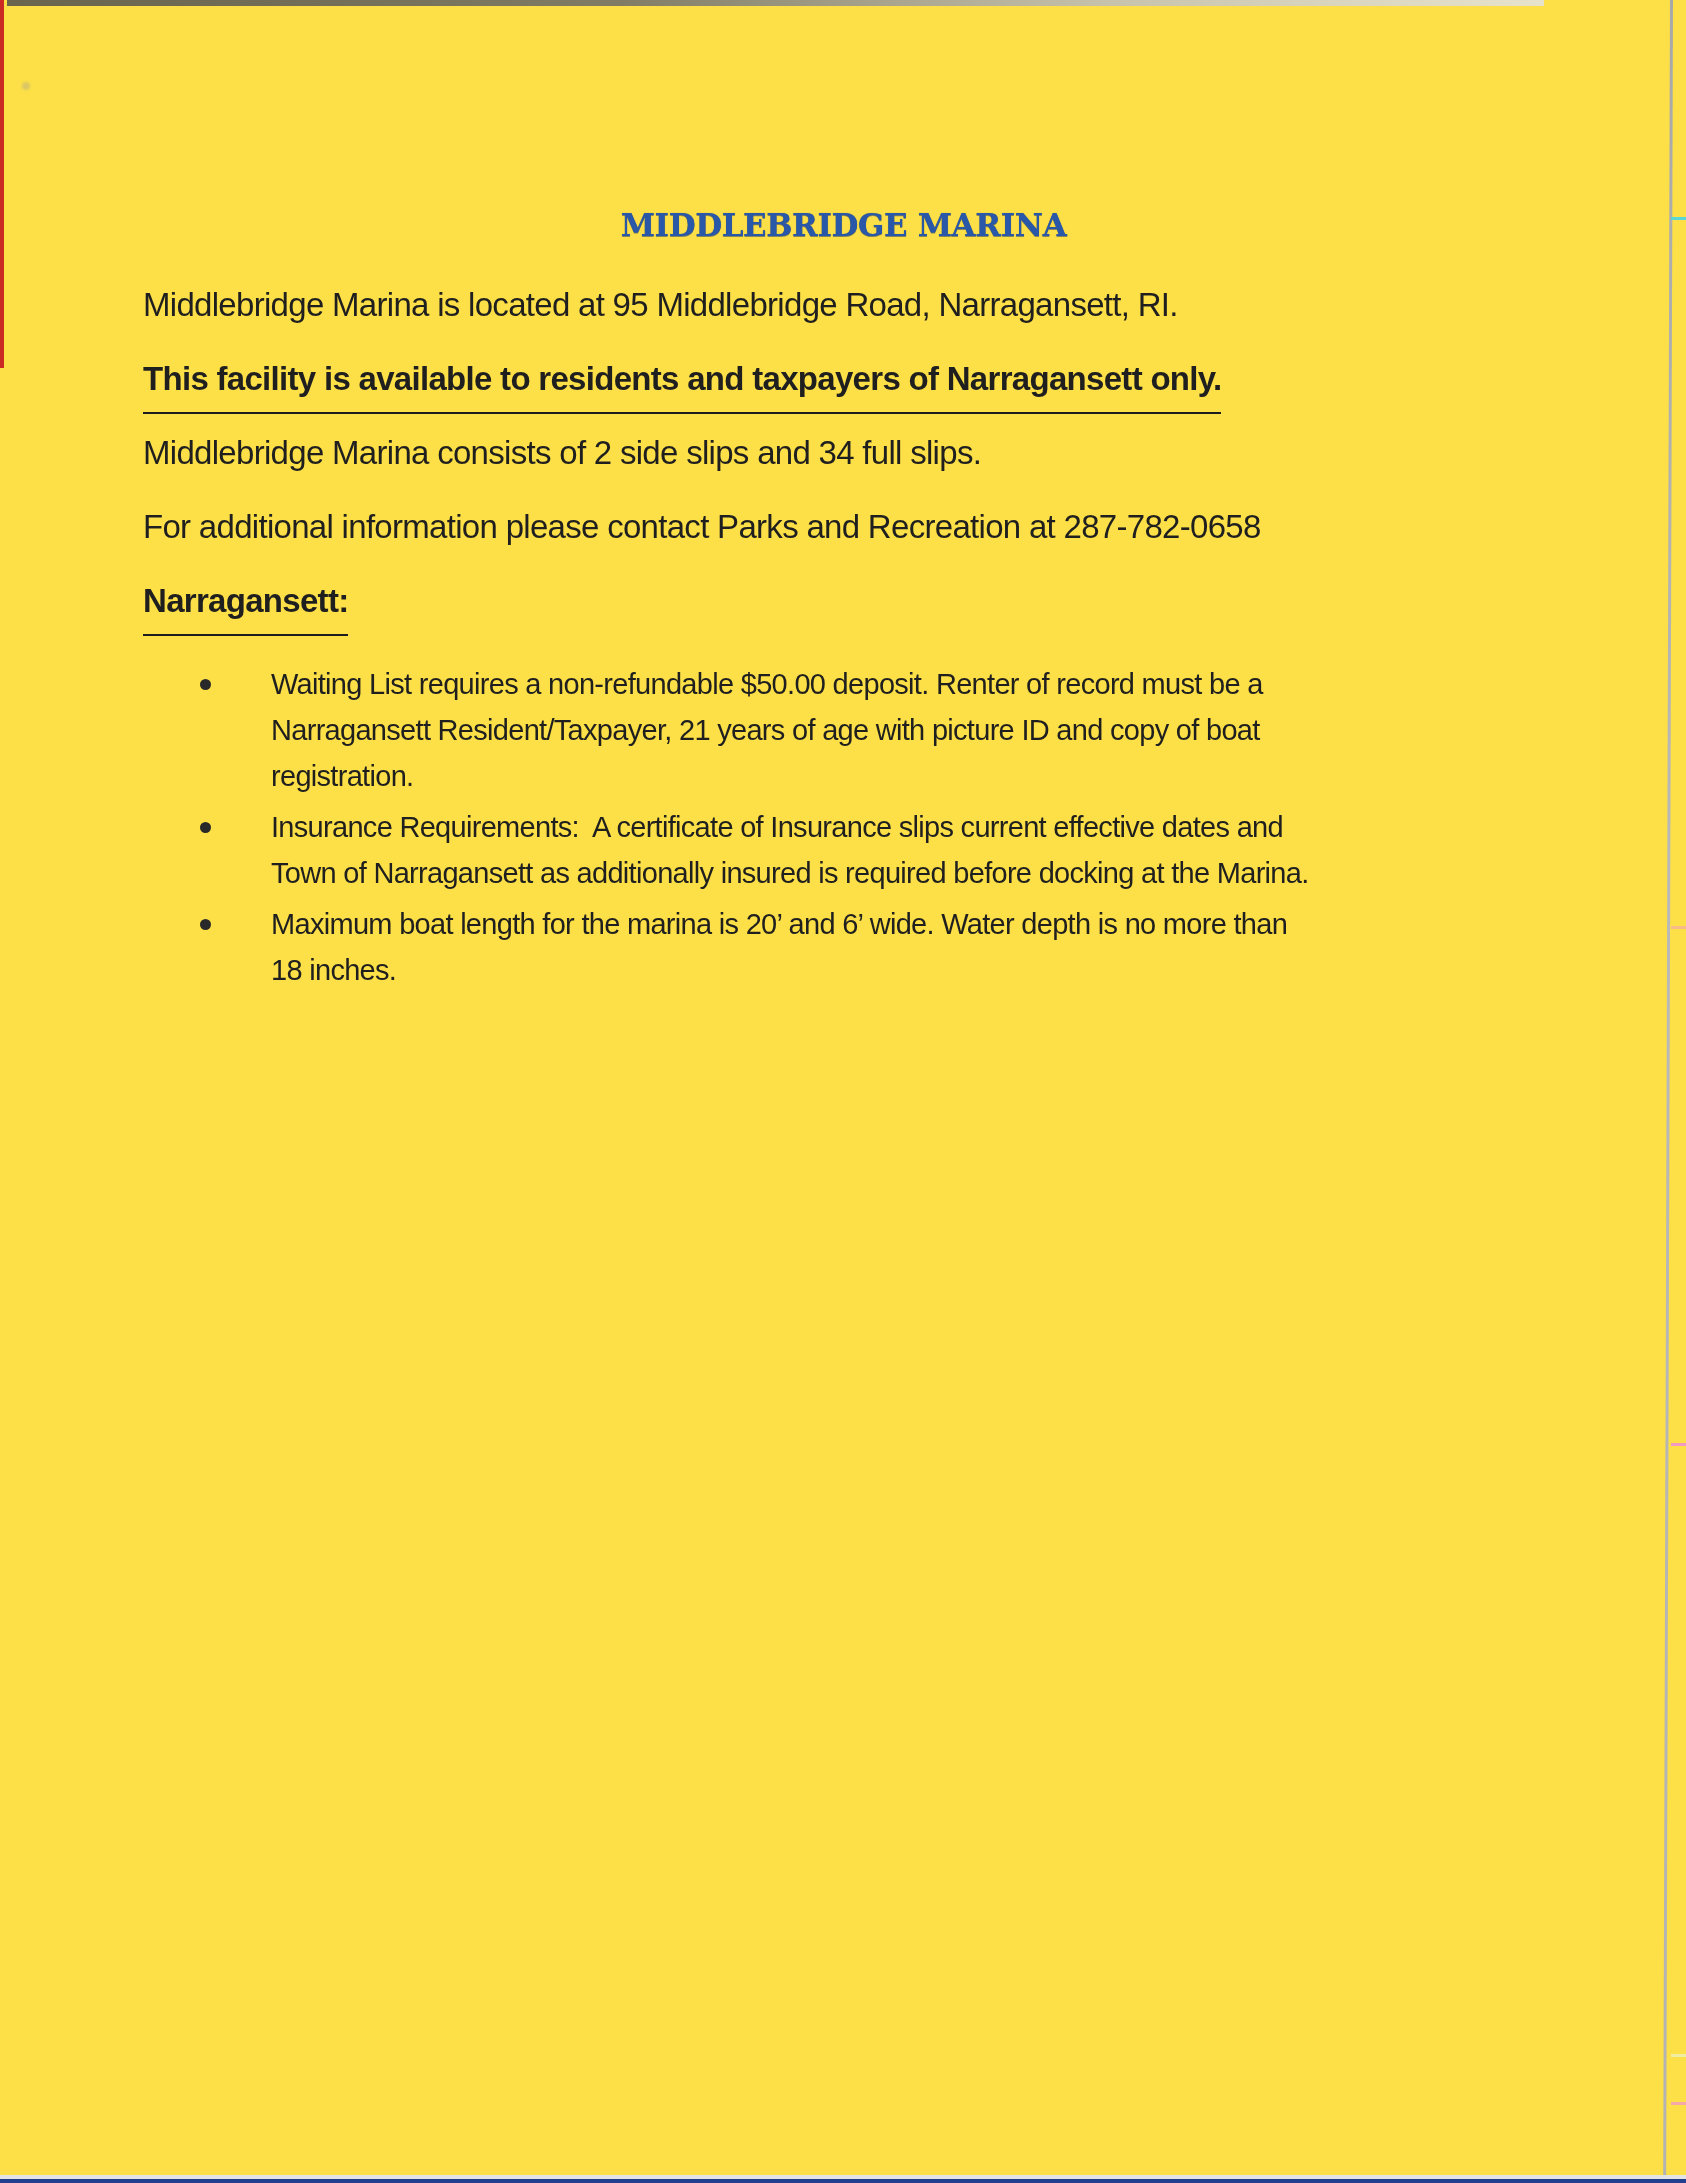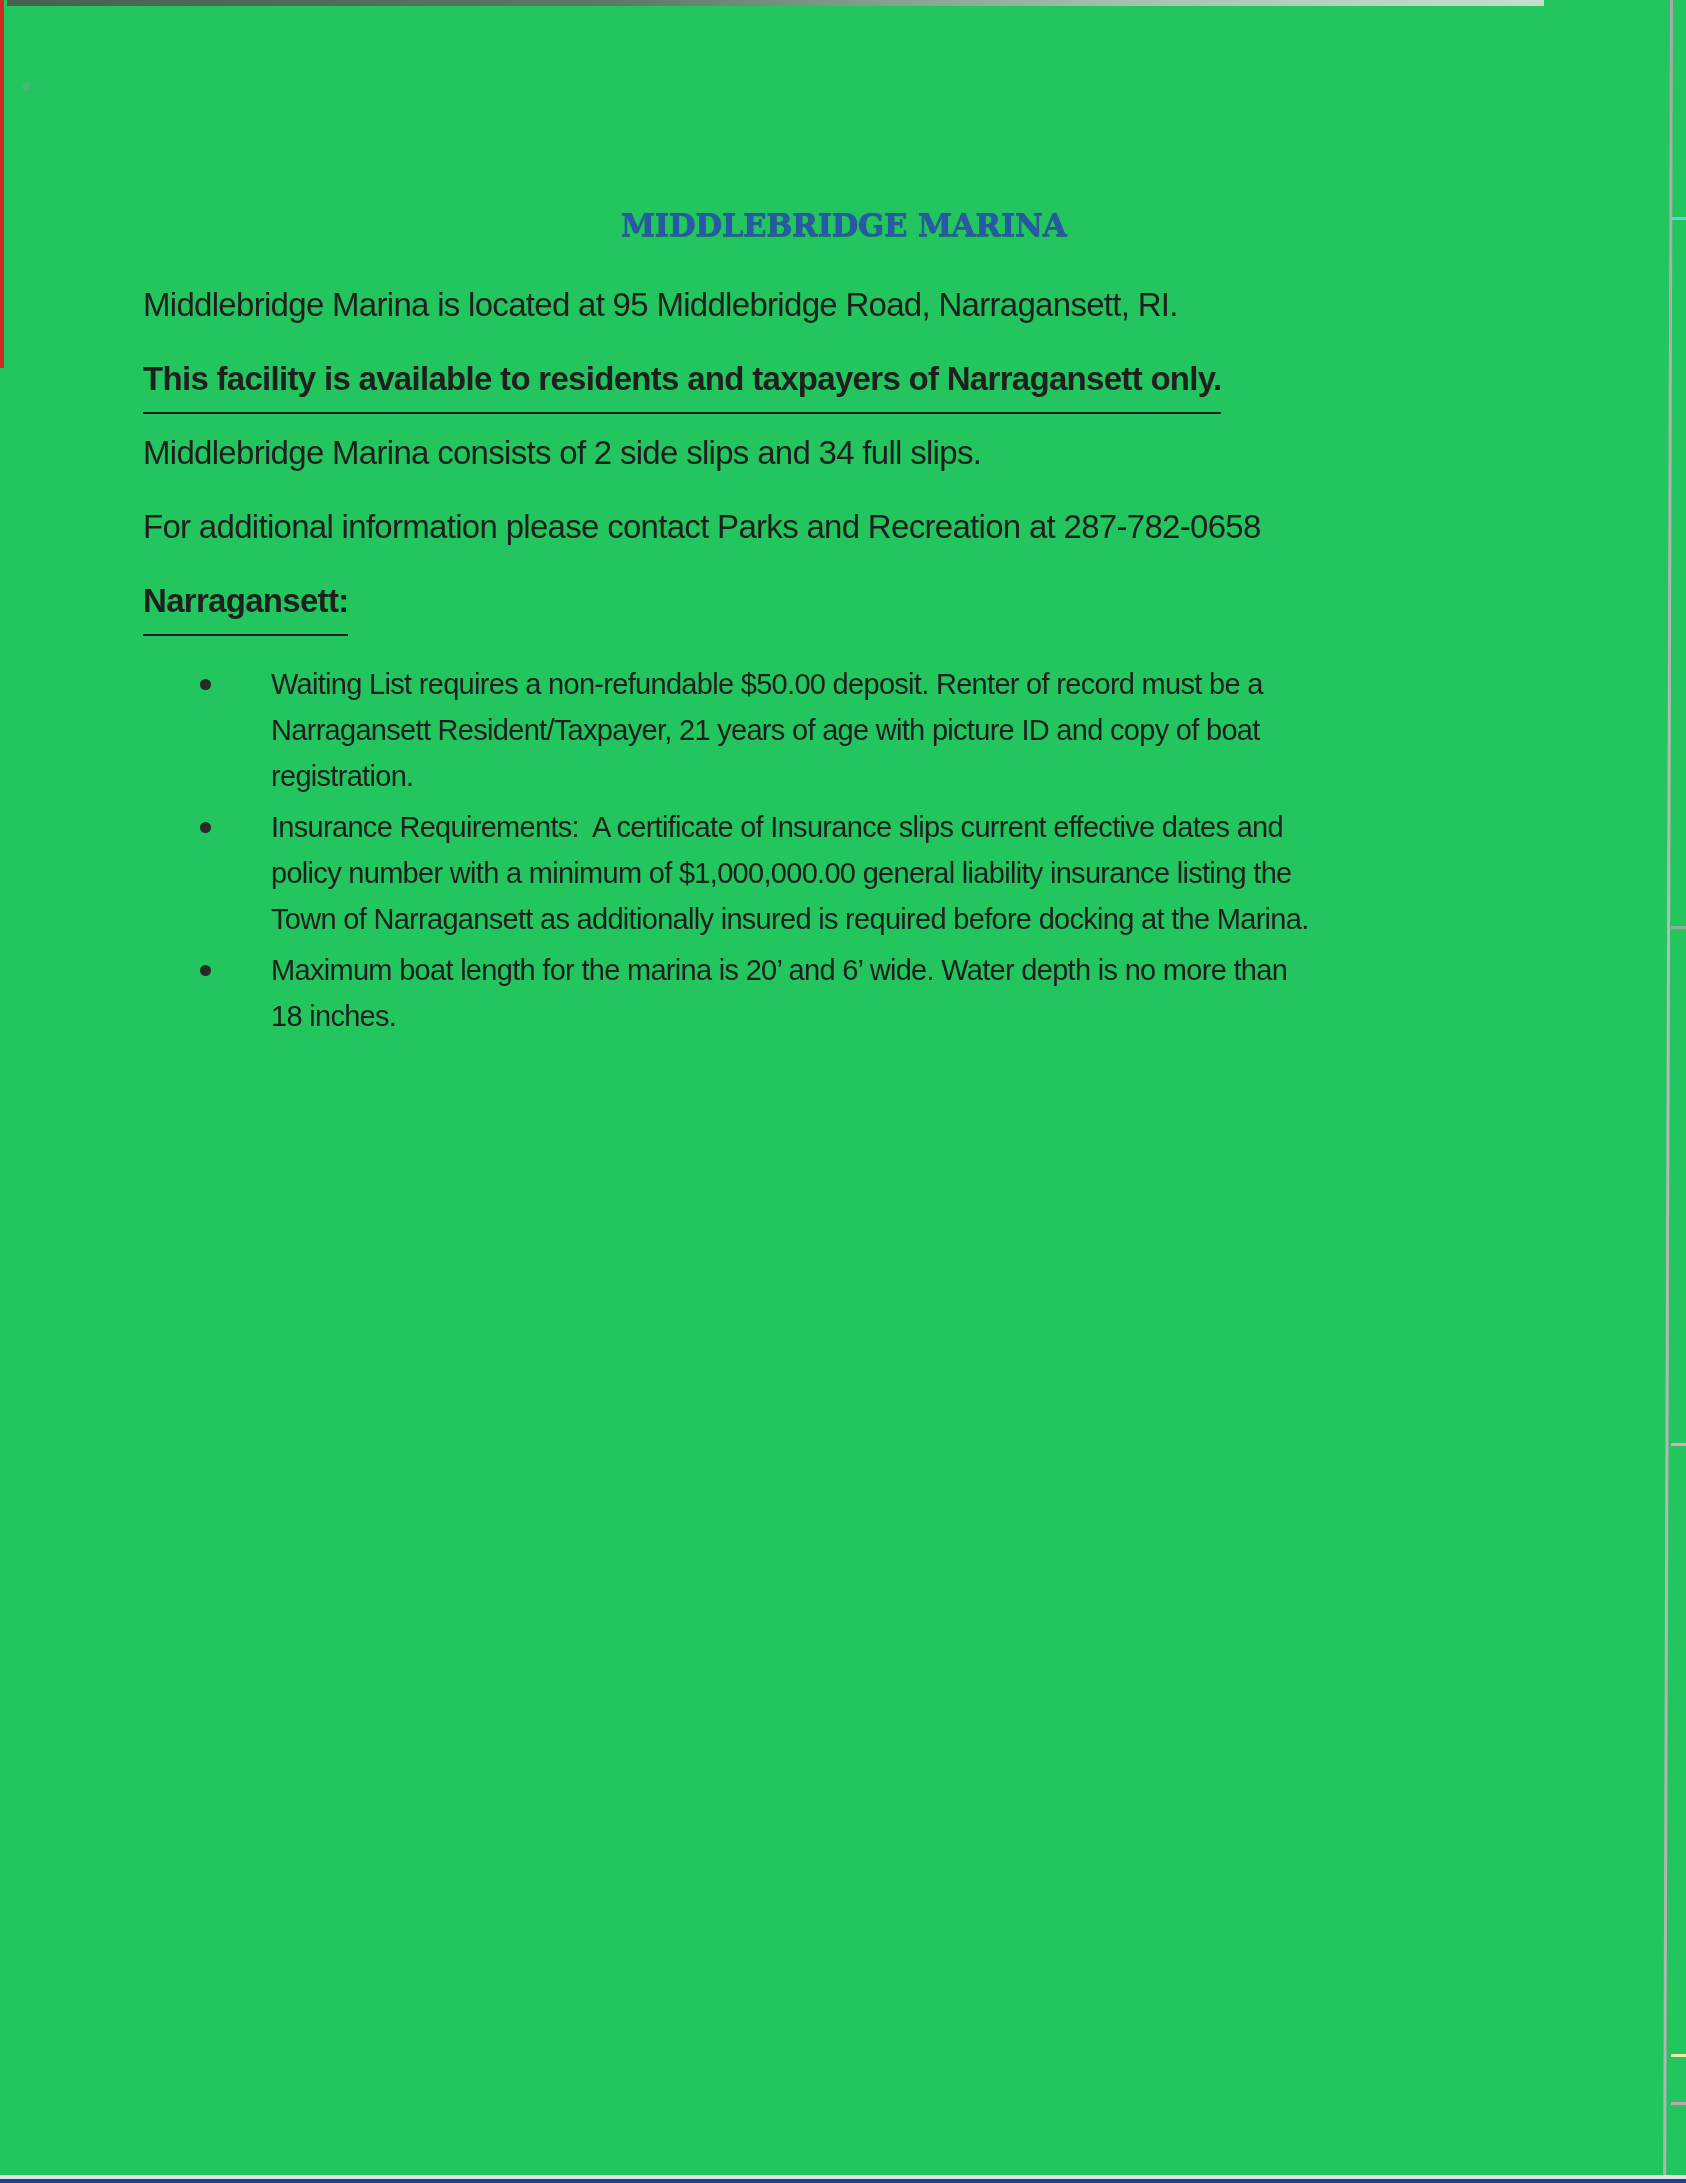--- a/index.html
+++ b/index.html
@@ -7,21 +7,21 @@
     width: 1687px; height: 2183px;
     background: #fcfcfc;
     font-family: "Liberation Sans", sans-serif;
     color: var(--text-color, #1f1f1f);
     position: relative;
     overflow: hidden;
   }
   .page {
     position: relative;
     width: 1687px; height: 2183px;
-    background: #22c55e;
+    background: #fde047;
   }
   
   .top-shadow {
     position: absolute; top: 0; left: 6.7px; width: 1537px; height: 5.9px;
     background: linear-gradient(to right,
       #4f4f4f 0%, #5a5a5a 20%, #6a6a6a 40%, #9b9b9b 58%,
       #bdbdbd 72%, #d2d2d2 86%, #e2e2e2 100%);
     opacity: .85;
   }
   .left-red-strip {
@@ -144,21 +144,20 @@
           <div class="bline">Waiting List requires a non-refundable $50.00 deposit. Renter of record must be a</div>
           <div class="bline">Narragansett Resident/Taxpayer, 21 years of age with picture ID and copy of boat</div>
           <div class="bline">registration.</div>
         </div>
       </li>
 
       <li>
         <span class="dot"></span>
         <div class="blines">
           <div class="bline">Insurance Requirements:  A certificate of Insurance slips current effective dates and</div>
-          <div class="bline">policy number with a minimum of $1,000,000.00 general liability insurance listing the</div>
           <div class="bline">Town of Narragansett as additionally insured is required before docking at the Marina.</div>
         </div>
       </li>
 
       <li>
         <span class="dot"></span>
         <div class="blines">
           <div class="bline">Maximum boat length for the marina is 20’ and 6’ wide. Water depth is no more than</div>
           <div class="bline">18 inches.</div>
         </div>

